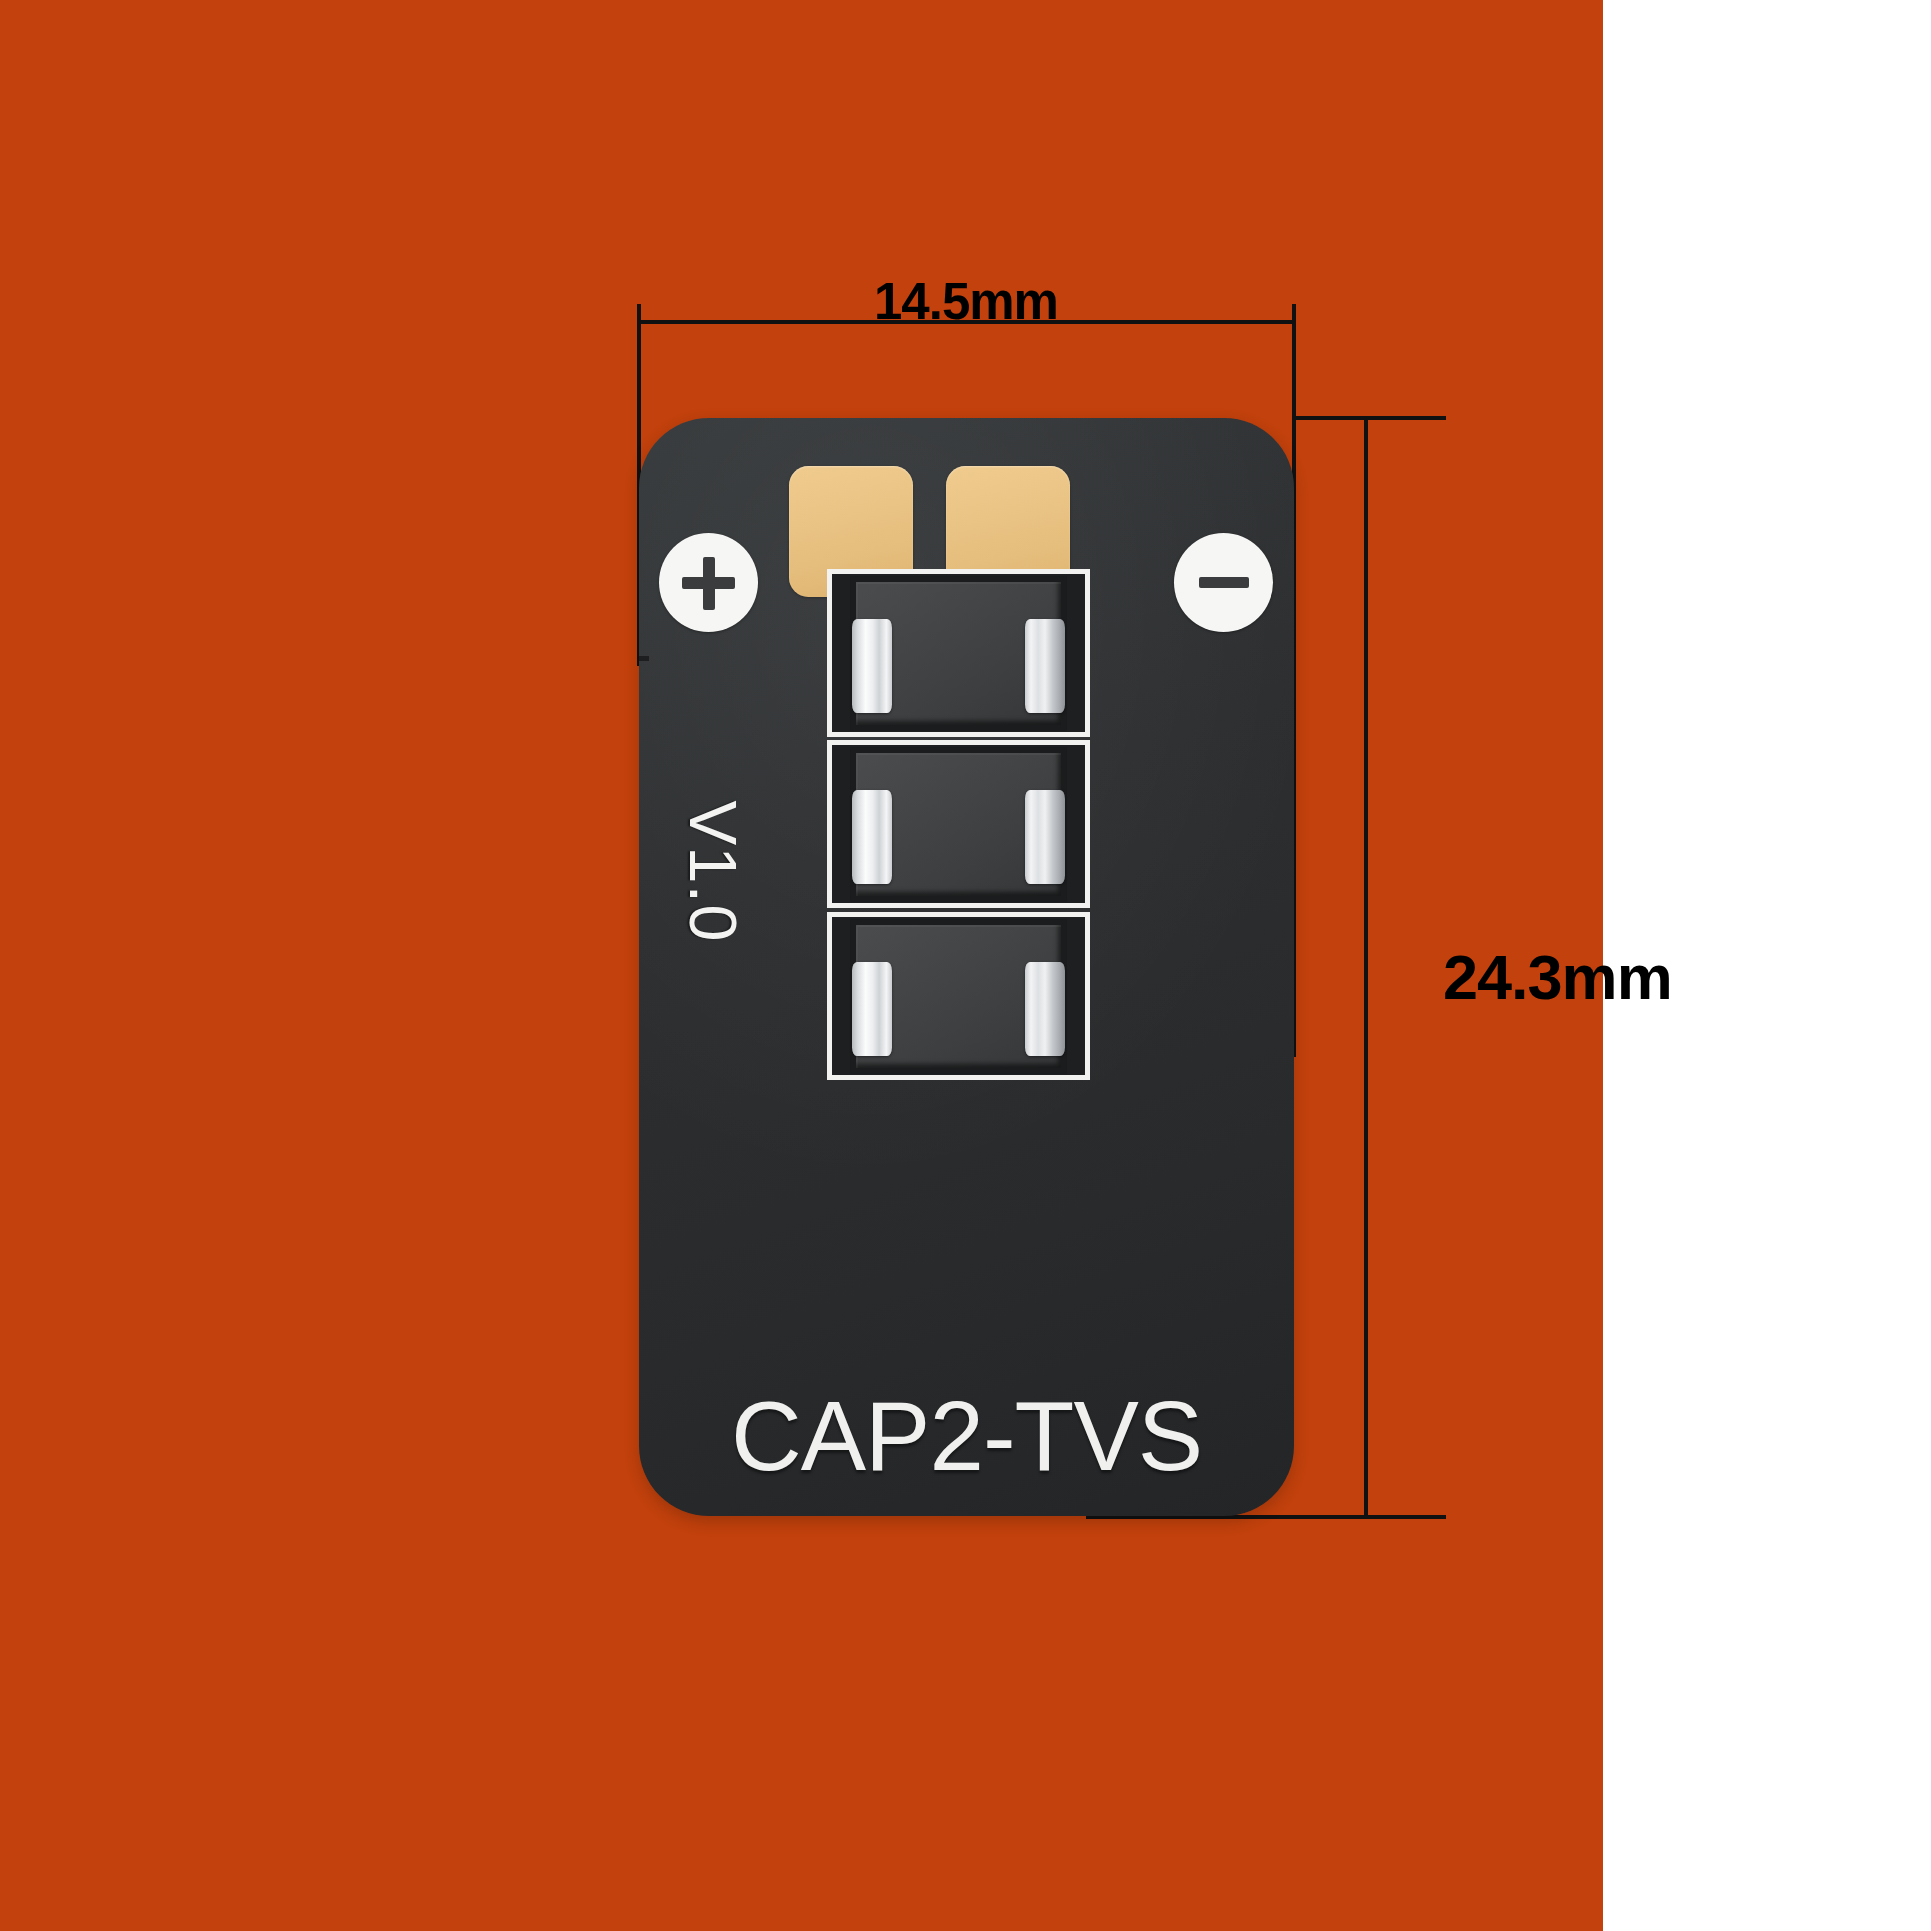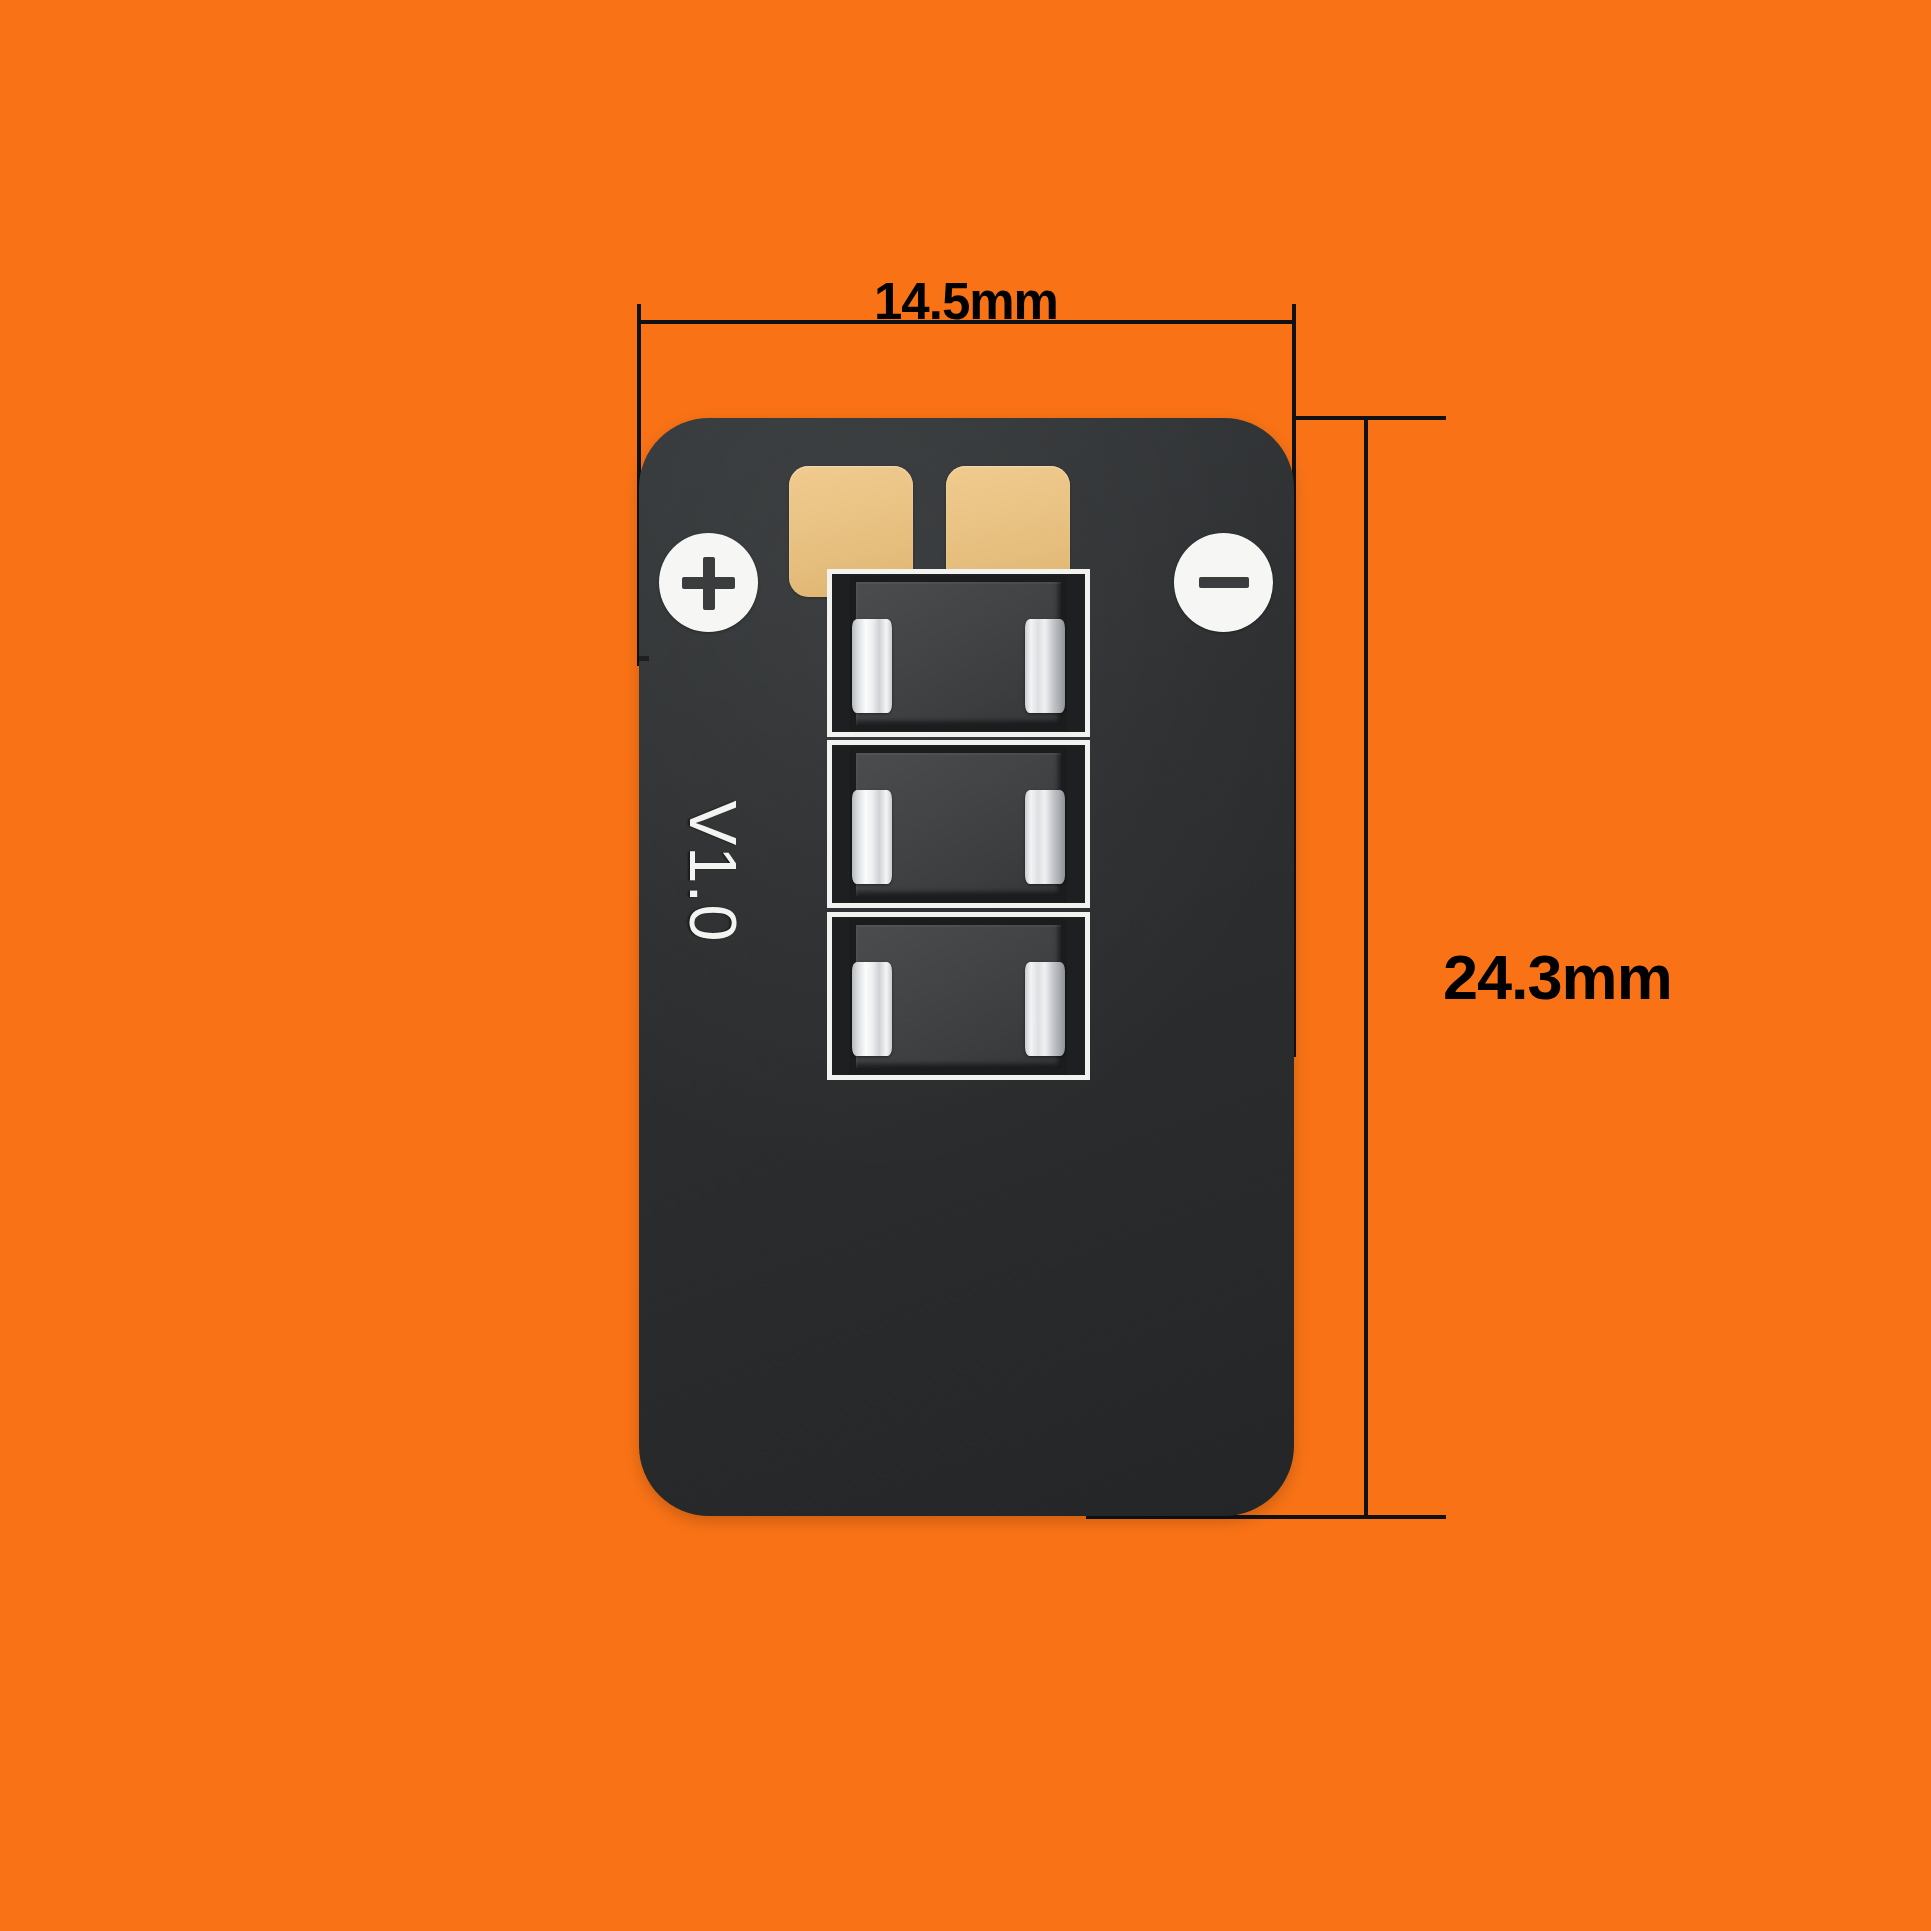--- a/index.html
+++ b/index.html
@@ -12,23 +12,23 @@
     height: 1931px;
     position: relative;
     overflow: hidden;
     font-family: "Liberation Sans", sans-serif;
     -webkit-font-smoothing: antialiased;
   }
 
   #stage {
     position: absolute;
     left: 0; top: 0;
-    width: 1931px;
+    width: 1603px;
     height: 1931px;
-    background: #f97316;
+    background: #c2410c;
   }
 
   
   .dim-line {
     position: absolute;
     background: #111111;
   }
   .dim-h { height: 3.9px; }
   .dim-v { width: 3.9px; }
 
@@ -252,16 +252,17 @@
 
     <div class="tvs" id="tvs-3">
       <div class="tvs-silk"></div>
       <div class="tvs-body">
         <div class="tvs-term tvs-term-l"></div>
         <div class="tvs-term tvs-term-r"></div>
       </div>
     </div>
 
     <div id="silk-version">V1.0</div>
+    <div id="silk-part">CAP2-TVS</div>
 
   </div>
 </div>
 
 
 </body></html>

